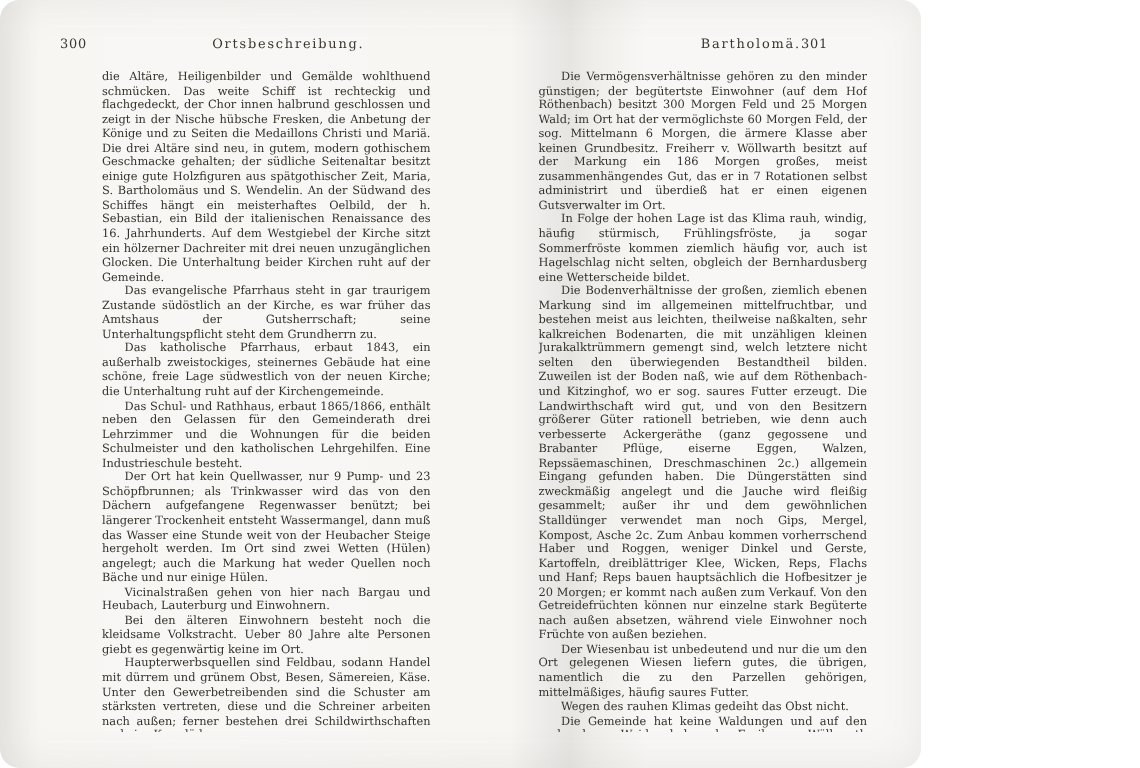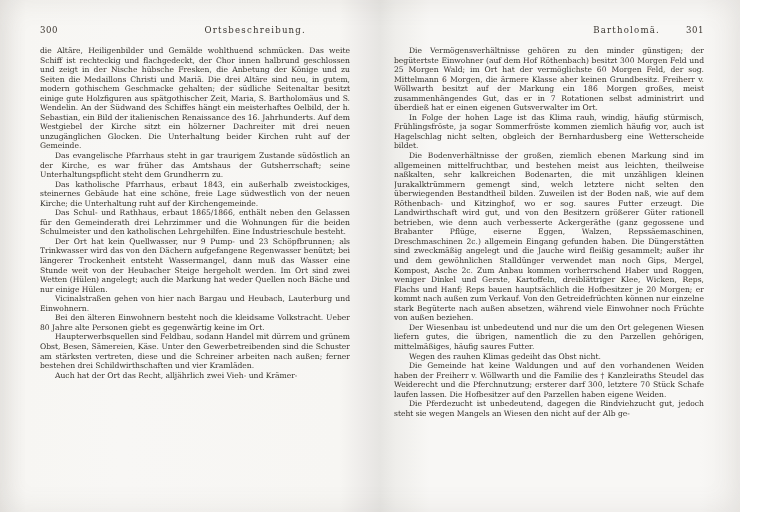--- a/index.html
+++ b/index.html
@@ -1,27 +1,28 @@
 <!DOCTYPE html>
 <html><head>
 <meta charset="utf-8">
 <style>
   html, body { margin: 0; padding: 0; }
   .shot {
     position: relative;
-    width: 740px;
+    width: 614px;
     height: 512px;
     overflow: hidden;
     font-family: "DejaVu Serif", serif;
     color: #332f2a;
     background:
       linear-gradient(90deg,
         #eceae7 0px, #f7f6f3 26px, #f8f7f5 120px, #f7f6f3 340px,
         #eceae8 366px, #e6e5e2 380px, #efeeeb 396px, #f8f7f5 430px,
         #f8f7f5 700px, #edebe8 760px);
+    border-radius: 13px;
   }
   .shot::after {
     content: "";
     position: absolute; inset: 0;
     pointer-events: none;
     box-shadow: inset 0 0 28px rgba(120,115,105,0.12);
   }
   .spread { position: absolute; inset: 0; display: flex; }
   .page { width: 380px; box-sizing: border-box; padding-top: 25px; }
   .page-left  { padding-left: 40px; padding-right: 20px; }
@@ -29,30 +30,31 @@
 
   .pagehead {
     display: flex;
     align-items: baseline;
     font-size: 8.6px;
     letter-spacing: 1.2px;
     color: #3a352f;
     margin-bottom: 11px;
   }
   .pagehead .pagenum { width: 44px; letter-spacing: 0.5px; }
-  .pagehead .pagenum.right-align { text-align: right; }
+  .pagehead .pagenum.right-align { }
   .pagehead .runhead { flex: 1; text-align: right; }
 
   .pagebody {
     font-size: 7.6px;
     line-height: 9.55px;
     text-align: justify;
     height: 442px;
     overflow: hidden;
     color: #35312b;
+    margin-left: 28px;
   }
   .pagebody p { margin: 0; }
   .pagebody p.indent { text-indent: 15px; }
 </style>
 </head>
 <body>
 
 <div class="shot">
   <div class="spread">
 

